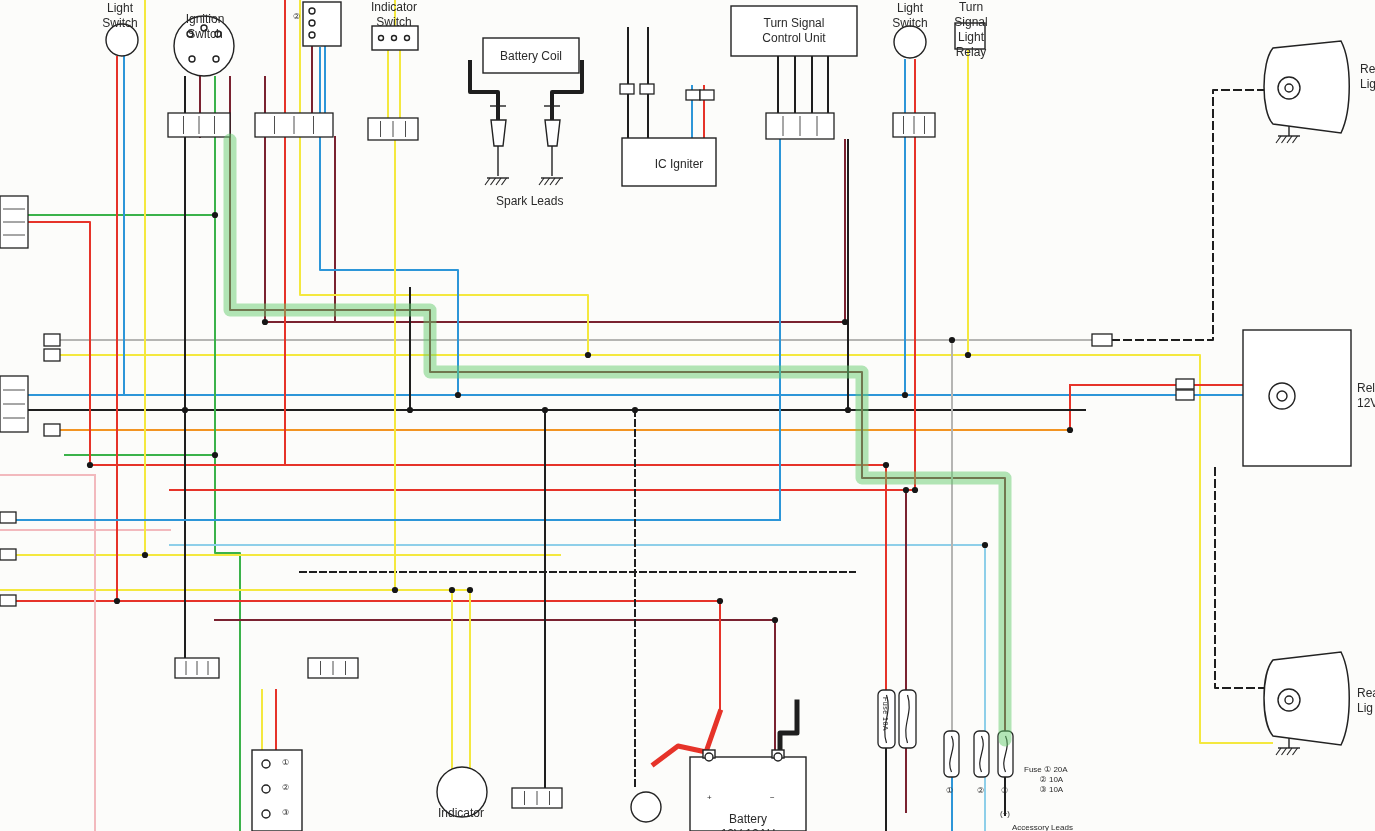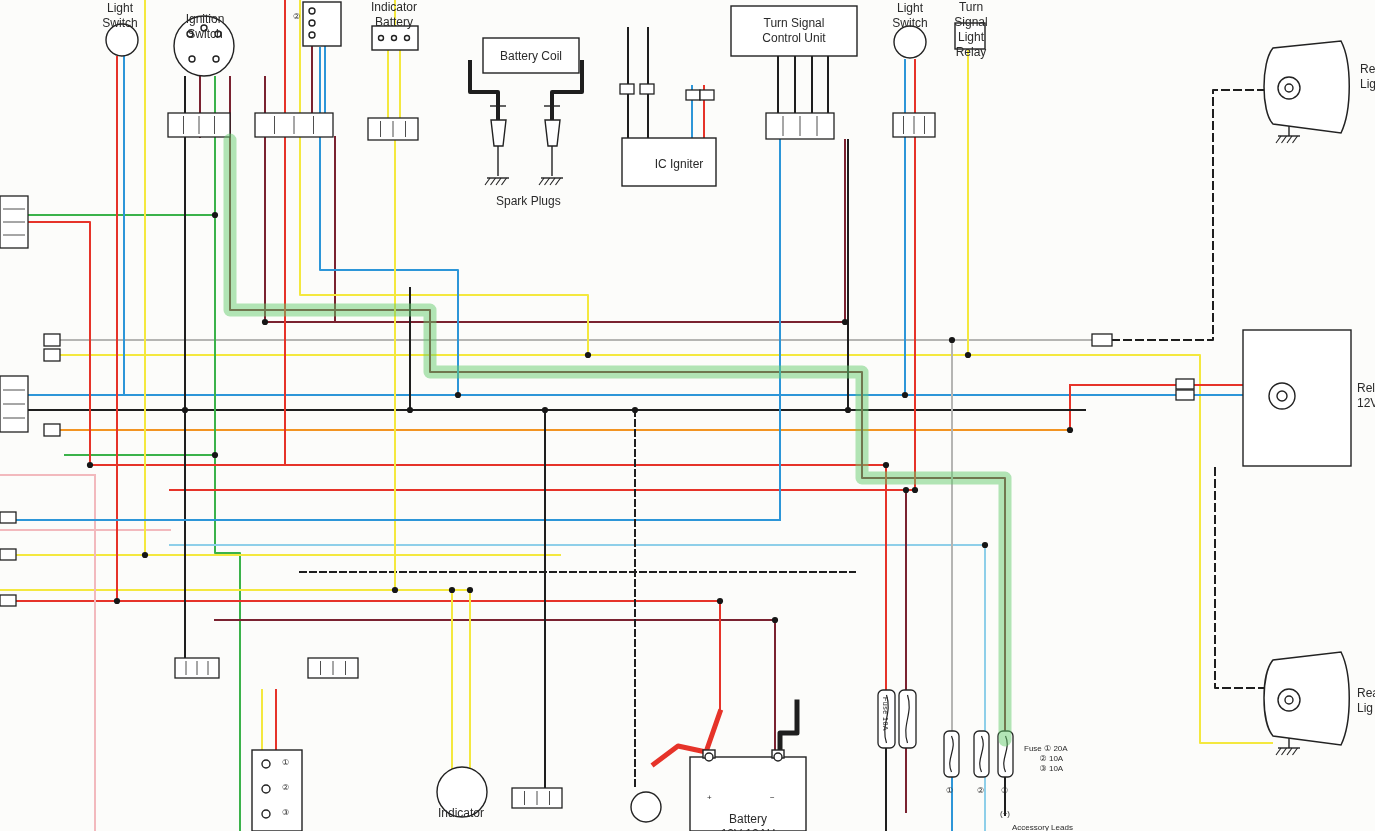--- a/index.html
+++ b/index.html
@@ -264,41 +264,41 @@
       <circle cx="117" cy="601" r="3.1" fill="#161616"></circle>
       <circle cx="1070" cy="430" r="3.1" fill="#161616"></circle>
       <polyline points="230,140 230,310 430,310 430,372 862,372 862,478 1005,478 1005,740" fill="none" stroke="#66cc6e" stroke-width="13" stroke-linejoin="round" stroke-linecap="round" opacity="0.5"></polyline>
     </svg>
 
   <div class="labels-layer">
     <div class="lbl center" style="left:90px;top:1px;width:60px">Light Switch</div>
     <div class="lbl center" style="left:176px;top:12px;width:58px">Ignition
 Switch</div>
     <div class="lbl tiny" style="left:293px;top:12px">②</div>
-    <div class="lbl center" style="left:355px;top:0;width:78px">Indicator Battery</div>
+    <div class="lbl center" style="left:355px;top:0;width:78px">Indicator Switch</div>
     <div class="lbl center" style="left:485px;top:49px;width:92px">Battery Coil</div>
-    <div class="lbl" style="left:496px;top:194px">Spark Plugs</div>
+    <div class="lbl" style="left:496px;top:194px">Spark Leads</div>
     <div class="lbl center" style="left:624px;top:157px;width:110px">IC Igniter</div>
     <div class="lbl center" style="left:733px;top:16px;width:122px">Turn Signal
 Control Unit</div>
     <div class="lbl center" style="left:880px;top:1px;width:60px">Light Switch</div>
     <div class="lbl center" style="left:942px;top:0;width:58px">Turn Signal
 Light Relay</div>
     <div class="lbl" style="left:1360px;top:62px">Rea
 Lig</div>
     <div class="lbl" style="left:1357px;top:381px">Relay
 12V</div>
     <div class="lbl" style="left:1357px;top:686px">Rea
 Lig</div>
     <div class="lbl" style="left:438px;top:806px">Indicator</div>
     <div class="lbl center" style="left:710px;top:812px;width:76px">Battery
 12V 12AH</div>
     <div class="lbl tiny" style="left:707px;top:793px">+</div>
     <div class="lbl tiny" style="left:770px;top:793px">−</div>
-    <div class="lbl pre tiny" style="left:1024px;top:744px">Fuse ① 20A
+    <div class="lbl pre tiny" style="left:1024px;top:765px">Fuse ① 20A
        ② 10A
        ③ 10A</div>
     <div class="lbl vert" style="left:880px;top:697px">Fuse 10A</div>
     <div class="lbl tiny" style="left:946px;top:786px">①</div>
     <div class="lbl tiny" style="left:977px;top:786px">②</div>
     <div class="lbl tiny" style="left:1001px;top:786px">③</div>
     <div class="lbl tiny" style="left:1000px;top:809px">(+)</div>
     <div class="lbl tiny" style="left:1012px;top:823px">Accessory Leads</div>
     <div class="lbl tiny" style="left:282px;top:758px">①</div>
     <div class="lbl tiny" style="left:282px;top:783px">②</div>

